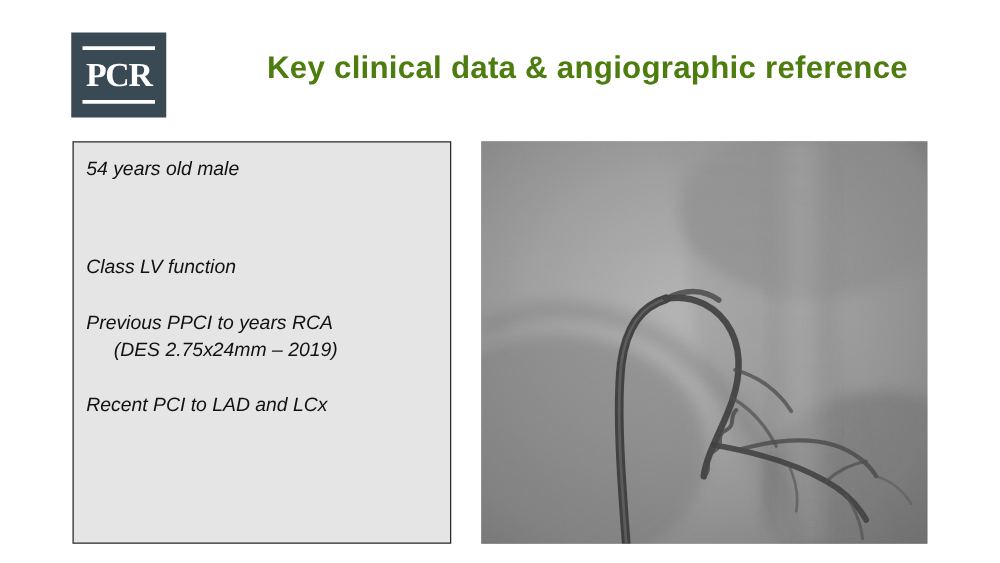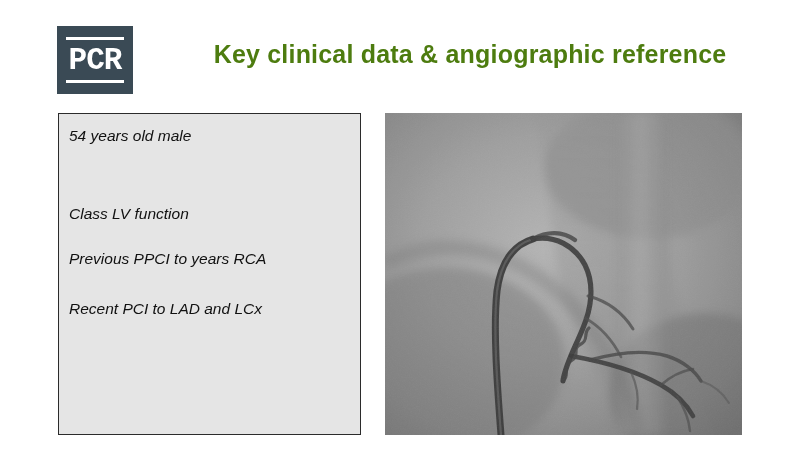--- a/index.html
+++ b/index.html
@@ -34,23 +34,23 @@
   }
   .logo-inner {
     position: relative;
     width: 62px;
     height: 40px;
     display: flex;
     align-items: center;
     justify-content: center;
   }
   .logo-text {
-    font-family: Liberation Mono, monospace;
+    font-family: Liberation Serif, serif;
     font-weight: 700;
-    font-size: 31px;
+    font-size: 27px;
     letter-spacing: -1px;
     color: #ffffff;
     line-height: 1;
   }
   .logo-bar {
     position: absolute;
     left: 2px;
     height: 3px;
     width: 58px;
     background: #ffffff;
@@ -125,20 +125,21 @@
 
   <div class="panel">
     <div class="panel-line">54 years old male</div>
     <div class="gap-lg"></div>
     <div class="gap-lg"></div>
     <div class="gap-sm"></div>
     <div class="panel-line">Class LV function</div>
     <div class="gap-lg"></div>
     <div class="panel-line">Previous PPCI to years RCA</div>
     <div class="gap-sm"></div>
+    <div class="panel-line indent">(DES 2.75x24mm – 2019)</div>
     <div class="gap-lg"></div>
     <div class="panel-line">Recent PCI to LAD and LCx</div>
   </div>
 
   <div class="angio">
     <svg width="357" height="322" viewBox="0 0 357 322" xmlns="http://www.w3.org/2000/svg" aria-hidden="true">
       <defs>
         <radialGradient id="bgGrad" cx="45%" cy="42%" r="78%">
           <stop offset="0%" stop-color="#b8b8b8"></stop>
           <stop offset="45%" stop-color="#a3a3a3"></stop>

